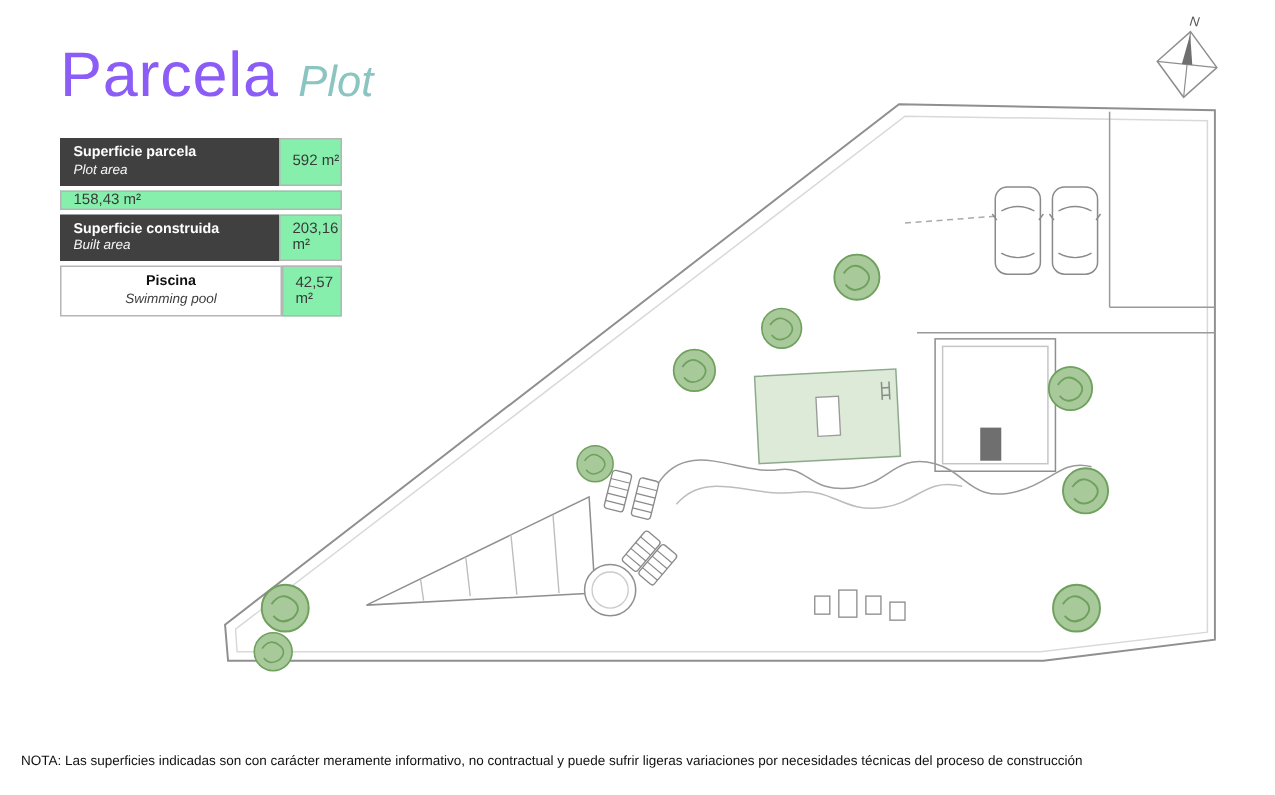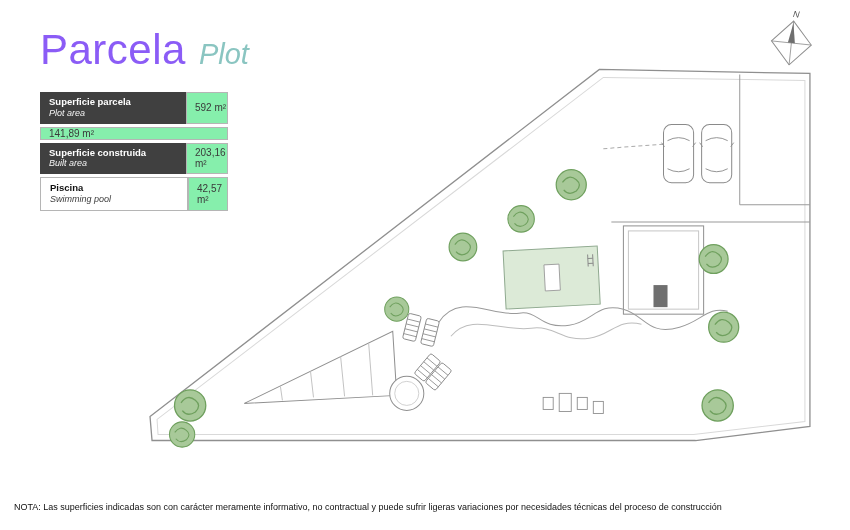--- a/index.html
+++ b/index.html
@@ -11,21 +11,21 @@
   .title-wrap{position:absolute;left:40px;top:26px;white-space:nowrap;}
   .title{font-size:42px;font-weight:500;color:#8b5cf6;letter-spacing:.5px;}
   .subtitle{font-size:29px;font-style:italic;color:#8ac5c1;margin-left:13px;}
 
   .compass{position:absolute;left:766px;top:8px;width:52px;height:58px;transform:rotate(6deg);}
 
   .panel{position:absolute;left:40px;top:92px;width:188px;}
   .row{display:flex;margin-bottom:3px;}
   .label-cell{width:128px;padding:4px 9px 5px;display:flex;flex-direction:column;justify-content:center;}
   .teal{background:#404040;color:#ffffff;}
-  .plain{background:#ffffff;border:1px solid #b5b5b5;}
+  .plain{background:#ffffff;border:1px solid #b5b5b5;text-align:center;}
   .l1{font-size:9.5px;font-weight:bold;line-height:11.5px;}
   .l2{font-size:9px;font-style:italic;line-height:11px;opacity:.95;}
   .plain .l1{color:#111111;}
   .plain .l2{color:#333333;}
   .value-cell{flex:1;border:1px solid #b5b5b5;background:#86efac;display:flex;align-items:center;
               padding-left:8px;font-size:10px;color:#3a3a3a;}
   .section{margin:9px 0 9px;}
   .s1{font-size:11px;font-weight:bold;color:#111111;}
   .s2{font-size:10px;font-style:italic;color:#222222;margin-top:1px;}
 
@@ -54,21 +54,21 @@
   <div class="row">
     <div class="label-cell teal">
       <span class="l1">Superficie parcela</span>
       <span class="l2">Plot area</span>
     </div>
     <div class="value-cell">592 m²</div>
   </div>
 
 
   <div class="row">
-    <div class="value-cell">141,89 m²</div>
+    <div class="value-cell">158,43 m²</div>
   </div>
 
   <div class="row">
     <div class="label-cell teal">
       <span class="l1">Superficie construida</span>
       <span class="l2">Built area</span>
     </div>
     <div class="value-cell">203,16 m²</div>
   </div>
 

